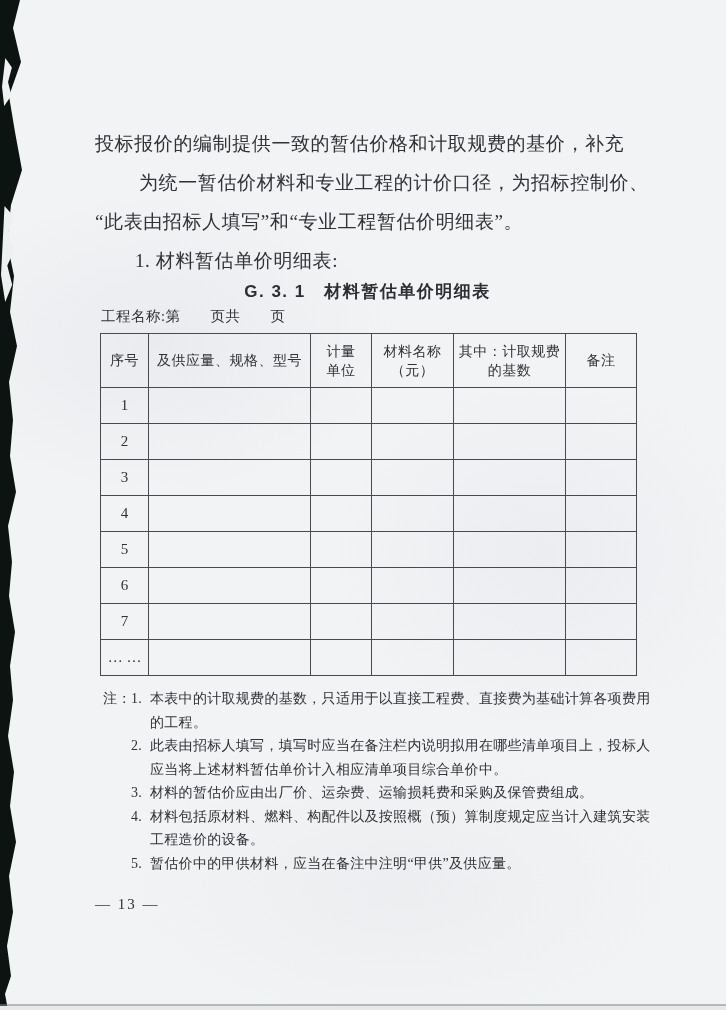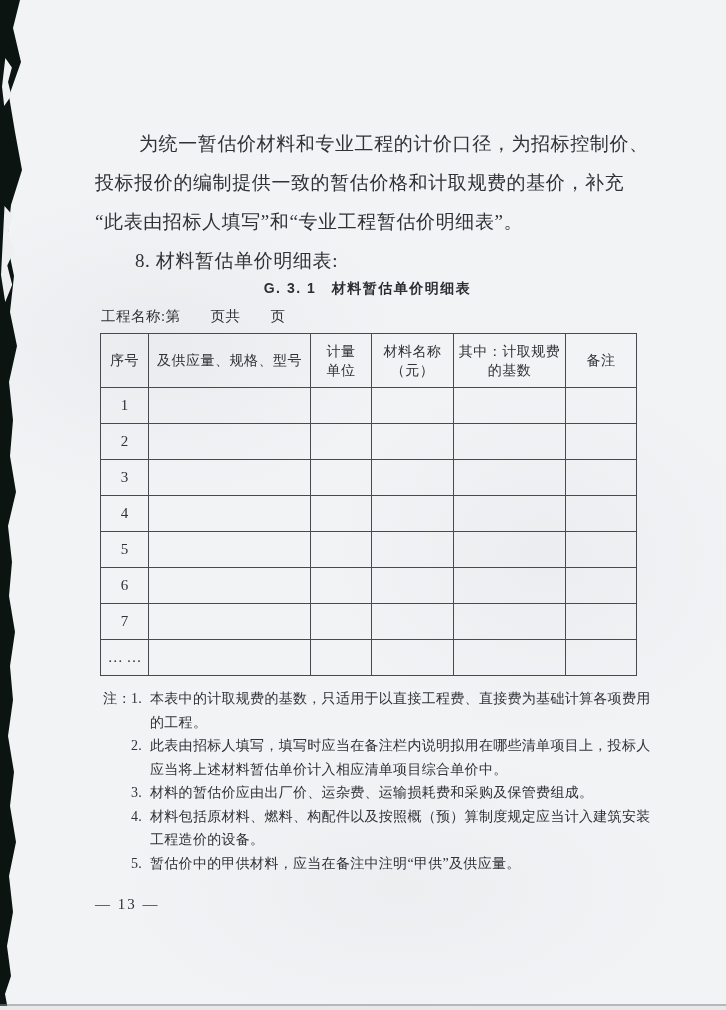--- a/index.html
+++ b/index.html
@@ -38,21 +38,21 @@
     position:absolute;left:95px;top:124px;width:560px;
     font-size:19px;line-height:39px;letter-spacing:.6px;
   }
   .intro .ln{white-space:nowrap;}
   .intro .indent-first{text-indent:44px;}
   .intro .indent-item{text-indent:40px;}
 
   
   .form-title{
     position:absolute;left:95px;top:280px;width:545px;
-    text-align:center;font-weight:bold;font-size:14px;
+    text-align:center;font-weight:bold;font-size:17px;
     font-family:"Liberation Sans", sans-serif;
     letter-spacing:1.5px;white-space:nowrap;color:#2b2e32;
   }
 
   
   .meta-row{
     position:absolute;left:101px;top:307px;width:535px;
     display:flex;
     font-size:14.5px;letter-spacing:.5px;white-space:nowrap;
   }
@@ -92,24 +92,24 @@
 </head>
 <body>
 
 <div class="scan">
 
   <div class="torn-edge"></div>
   <div class="speck-a"></div>
   <div class="speck-b"></div>
 
   <div class="intro">
+    <div class="ln">投标报价的编制提供一致的暂估价格和计取规费的基价，补充</div>
     <div class="ln indent-first">为统一暂估价材料和专业工程的计价口径，为招标控制价、</div>
-    <div class="ln">投标报价的编制提供一致的暂估价格和计取规费的基价，补充</div>
     <div class="ln">“此表由招标人填写”和“专业工程暂估价明细表”。</div>
-    <div class="ln indent-item">8. 材料暂估单价明细表:</div>
+    <div class="ln indent-item">1. 材料暂估单价明细表:</div>
   </div>
 
   <div class="form-title">G. 3. 1　材料暂估单价明细表</div>
 
   <div class="meta-row">
     <span>工程名称:</span>
     <span>第　　页共　　页</span>
   </div>
 
   <table class="tbl">

